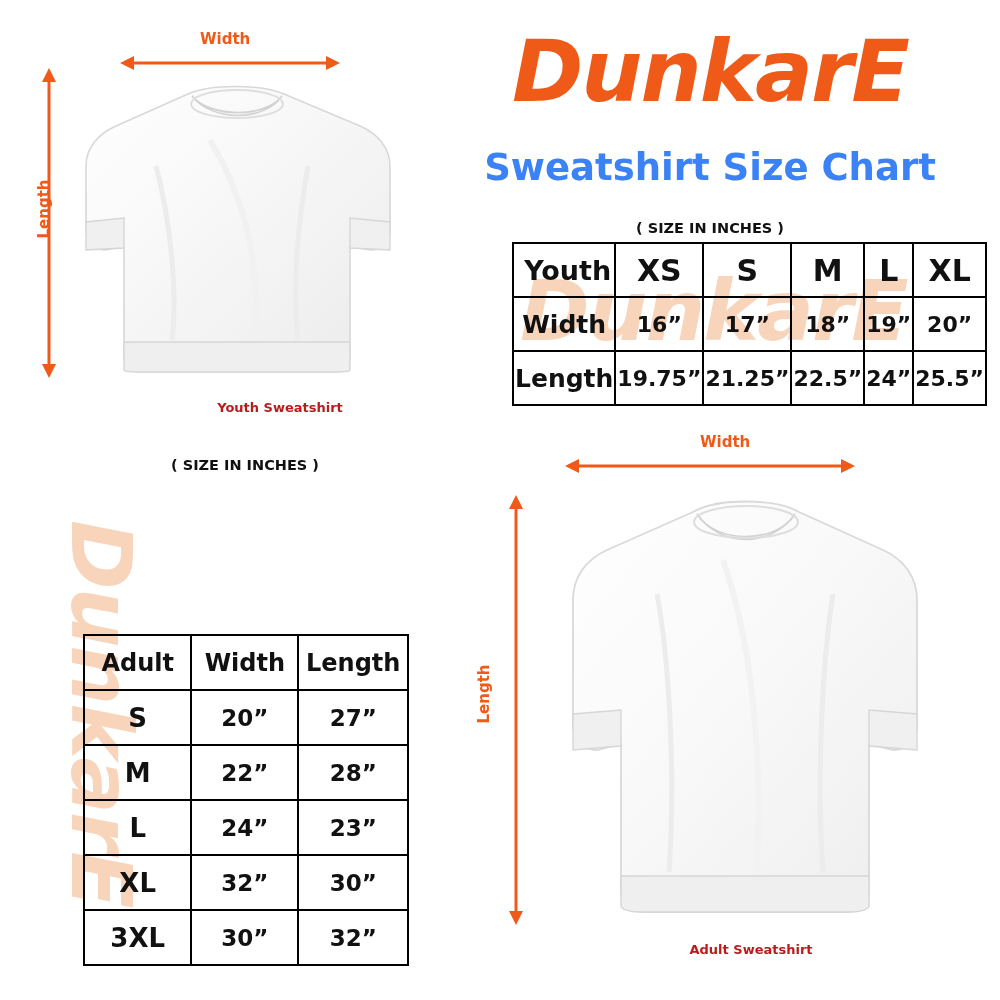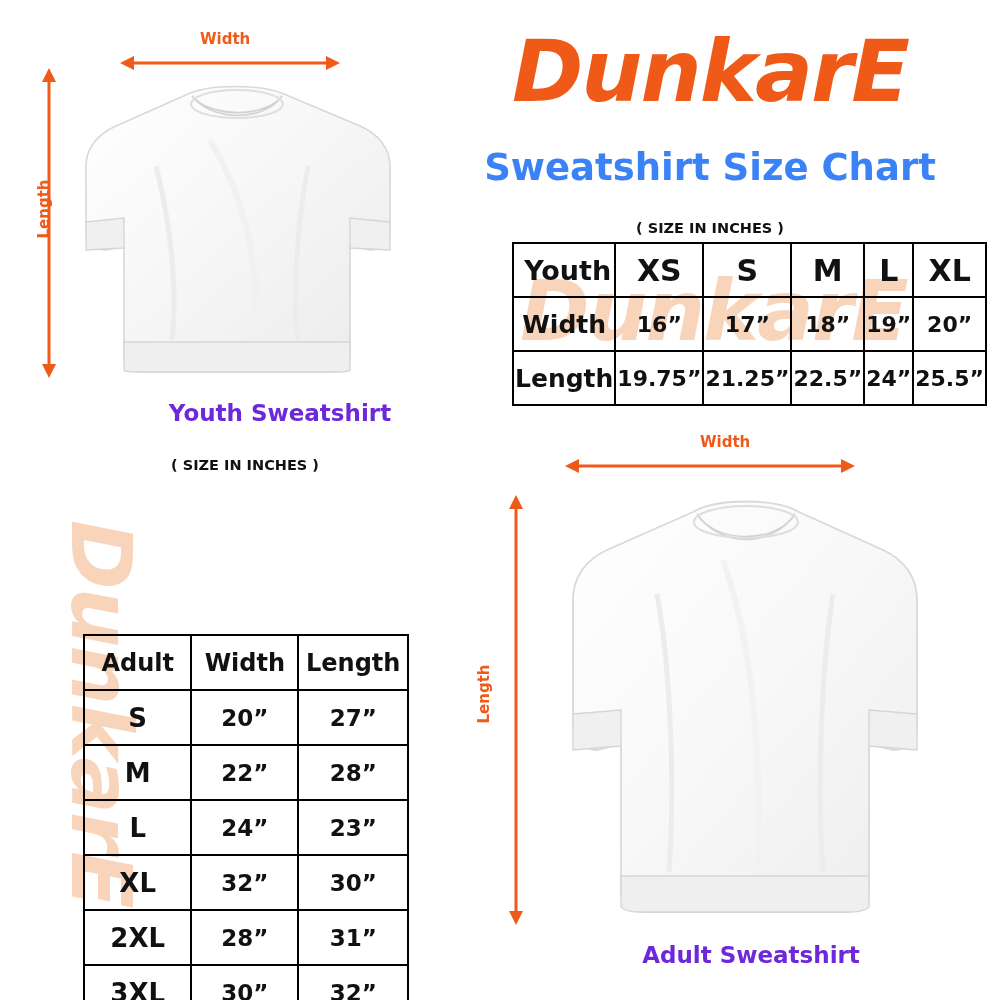--- a/index.html
+++ b/index.html
@@ -121,22 +121,22 @@
   .adult-table td.c2 { width: 108px; }
   .adult-table tr.header td { font-size: 24px; margin-left: 41px; }
   .adult-table tr.header td.c0 { font-size: 24px; }
   .adult-table td.val { font-size: 23px; }
 
   
   .caption {
     position: absolute;
     font-family: "DejaVu Sans", sans-serif;
     font-weight: bold;
-    font-size: 23px;
-    color: #6d28d9;
+    font-size: 13px;
+    color: #b91c1c;
     text-align: center;
   }
   .cap-youth { left: 120px; top: 400px; width: 320px; }
   .cap-adult { left: 591px; top: 942px; width: 320px; }
 
   
   .shirt { position: absolute; }
   .shirt svg { display: block; }
 
   
@@ -302,25 +302,20 @@
         </tr>
         <tr>
           <td class="c0">L</td>
           <td class="c1 val">24”</td>
           <td class="c2 val">23”</td>
         </tr>
         <tr>
           <td class="c0">XL</td>
           <td class="c1 val">32”</td>
           <td class="c2 val">30”</td>
-        </tr>
-        <tr>
-          <td class="c0">2XL</td>
-          <td class="c1 val">28”</td>
-          <td class="c2 val">31”</td>
         </tr>
         <tr>
           <td class="c0">3XL</td>
           <td class="c1 val">30”</td>
           <td class="c2 val">32”</td>
         </tr>
 
       </tbody>
     </table>
   </div>

